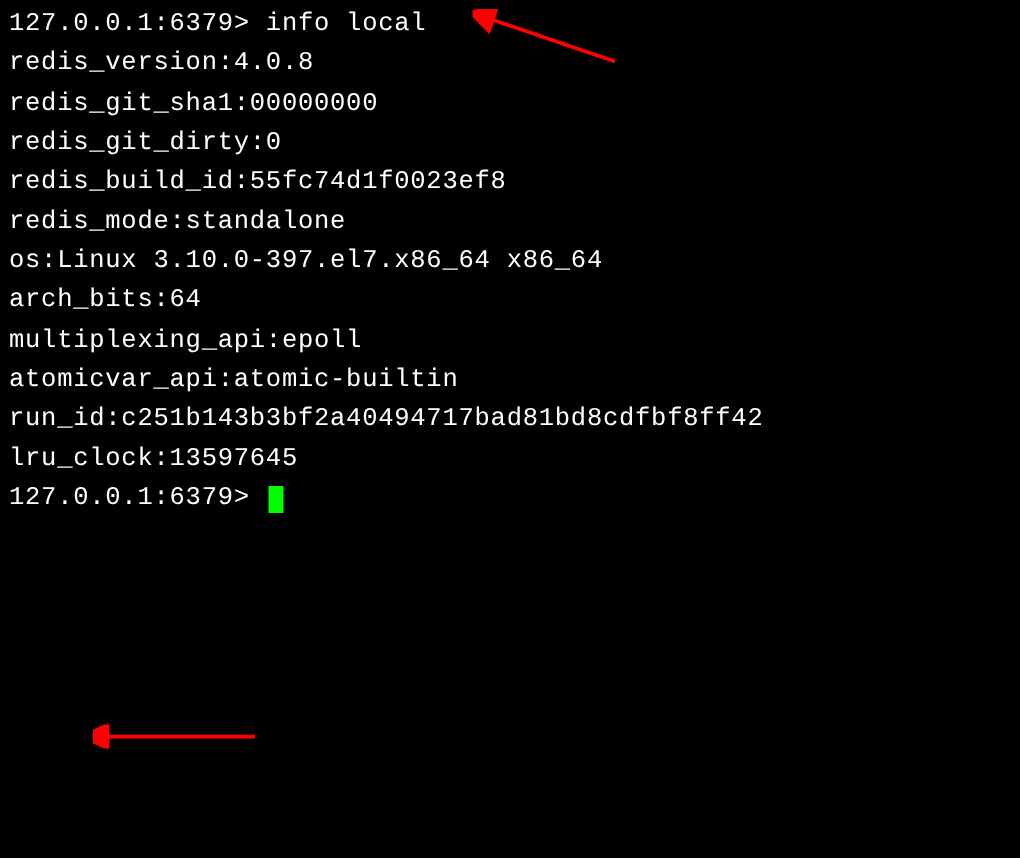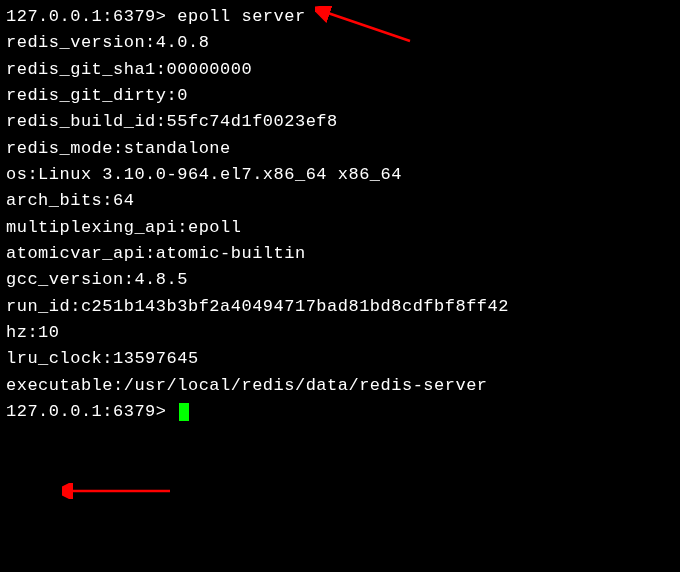--- a/index.html
+++ b/index.html
@@ -46,35 +46,32 @@
       top: 483px;
       left: 62px;
       width: 110px;
       height: 16px;
     }
   </style>
 </head>
 <body>
 
 <div>
-  <div class="terminal-line"><span>127.0.0.1:6379&gt; </span><span>epoll server</span></div>
+  <div class="terminal-line"><span>127.0.0.1:6379&gt; </span><span>info local</span></div>
   <div class="terminal-line">redis_version:4.0.8</div>
   <div class="terminal-line">redis_git_sha1:00000000</div>
   <div class="terminal-line">redis_git_dirty:0</div>
   <div class="terminal-line">redis_build_id:55fc74d1f0023ef8</div>
   <div class="terminal-line">redis_mode:standalone</div>
-  <div class="terminal-line">os:Linux 3.10.0-964.el7.x86_64 x86_64</div>
+  <div class="terminal-line">os:Linux 3.10.0-397.el7.x86_64 x86_64</div>
   <div class="terminal-line">arch_bits:64</div>
   <div class="terminal-line">multiplexing_api:epoll</div>
   <div class="terminal-line">atomicvar_api:atomic-builtin</div>
-  <div class="terminal-line">gcc_version:4.8.5</div>
   <div class="terminal-line">run_id:c251b143b3bf2a40494717bad81bd8cdfbf8ff42</div>
-  <div class="terminal-line">hz:10</div>
   <div class="terminal-line">lru_clock:13597645</div>
-  <div class="terminal-line">executable:/usr/local/redis/data/redis-server</div>
   <div class="terminal-line"><span>127.0.0.1:6379&gt; </span><span class="cursor"></span></div>
 </div>
 
 <svg class="arrow-svg arrow1" viewBox="0 0 100 40">
   <defs>
     <marker id="ah1" markerWidth="8" markerHeight="8" refX="2" refY="4" orient="auto">
       <polygon points="0 0, 8 4, 0 8" fill="#ff0000"></polygon>
     </marker>
   </defs>
   <line x1="95" y1="35" x2="10" y2="6" stroke="#ff0000" stroke-width="2.5" marker-end="url(#ah1)"></line>

